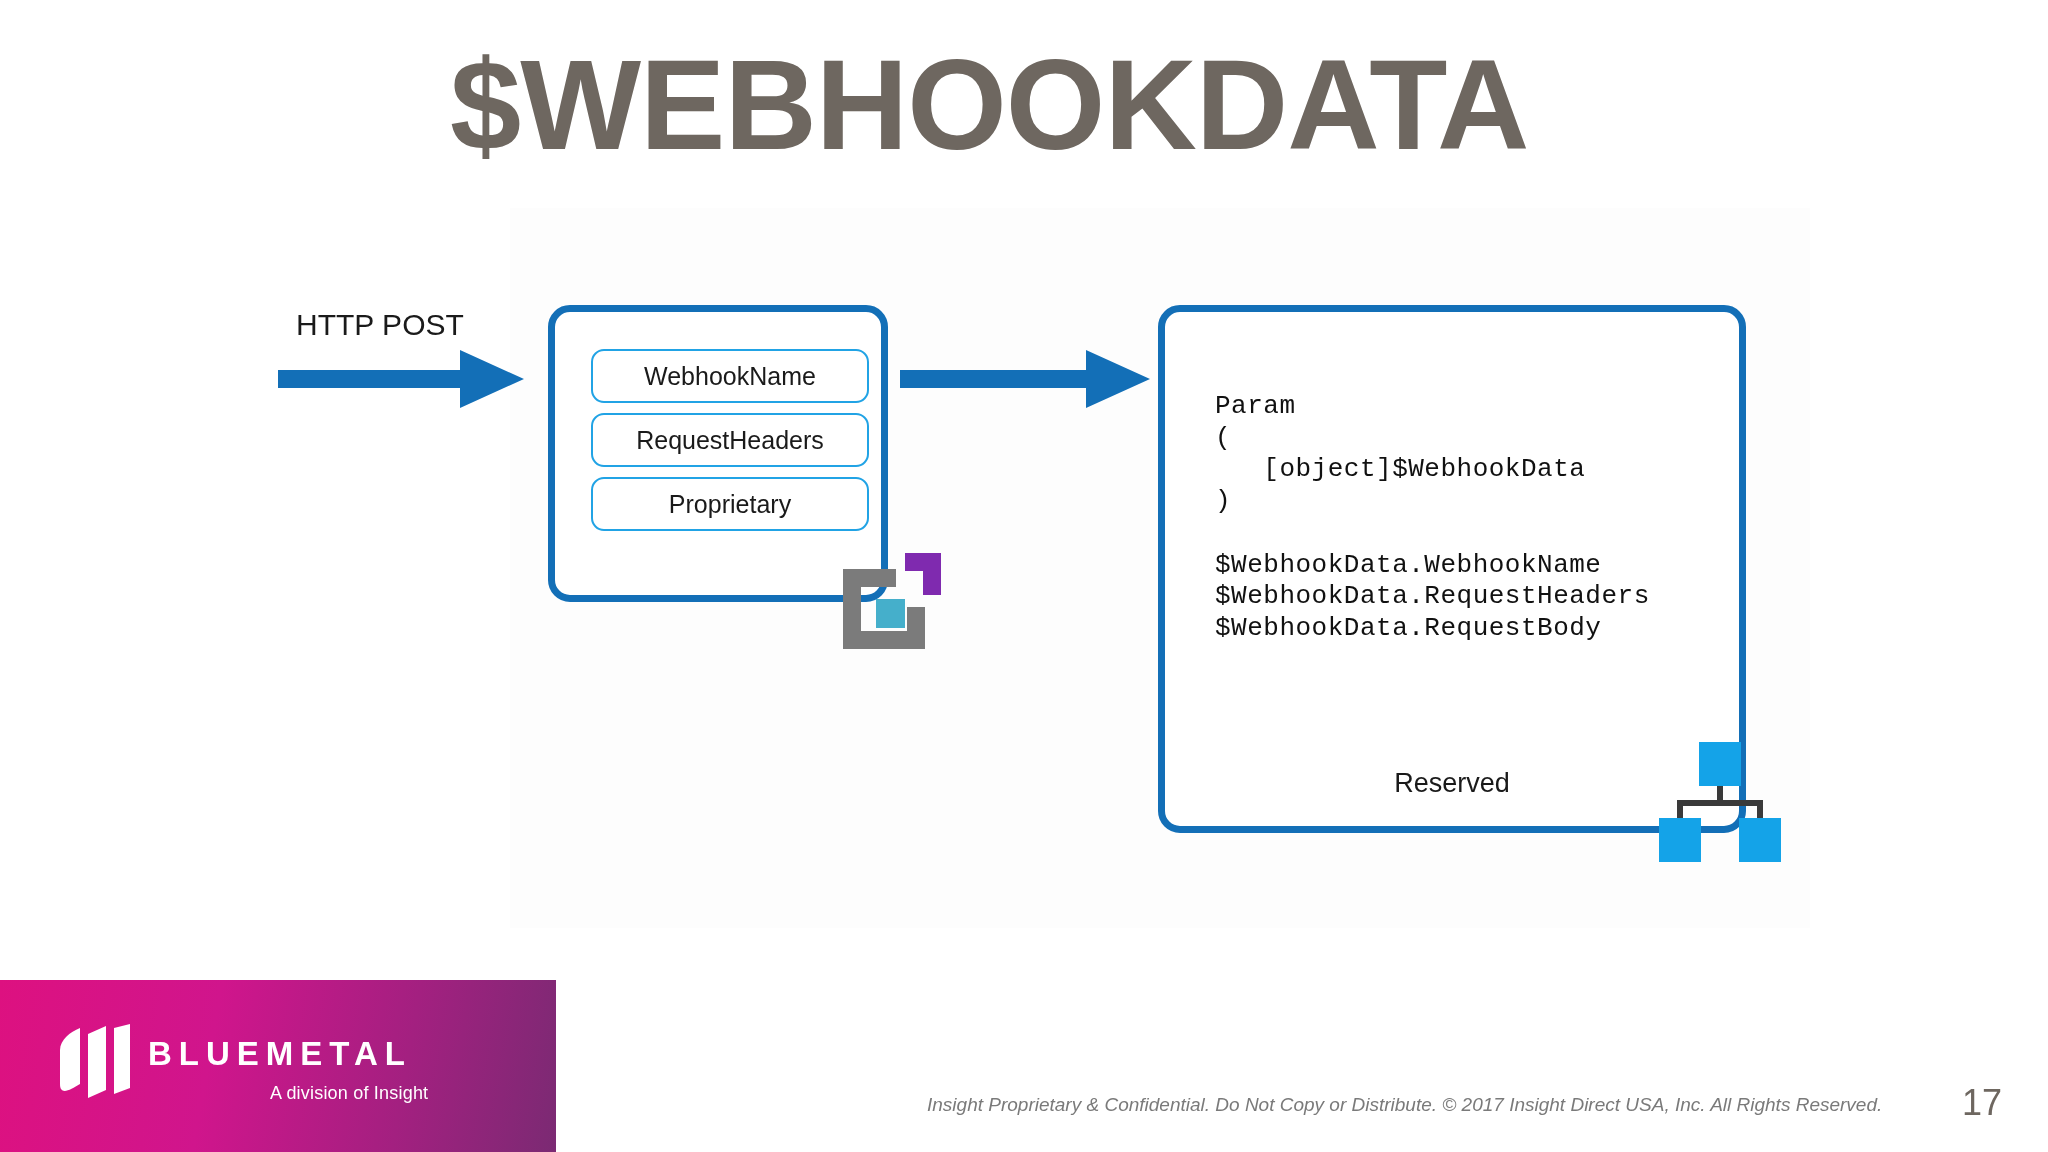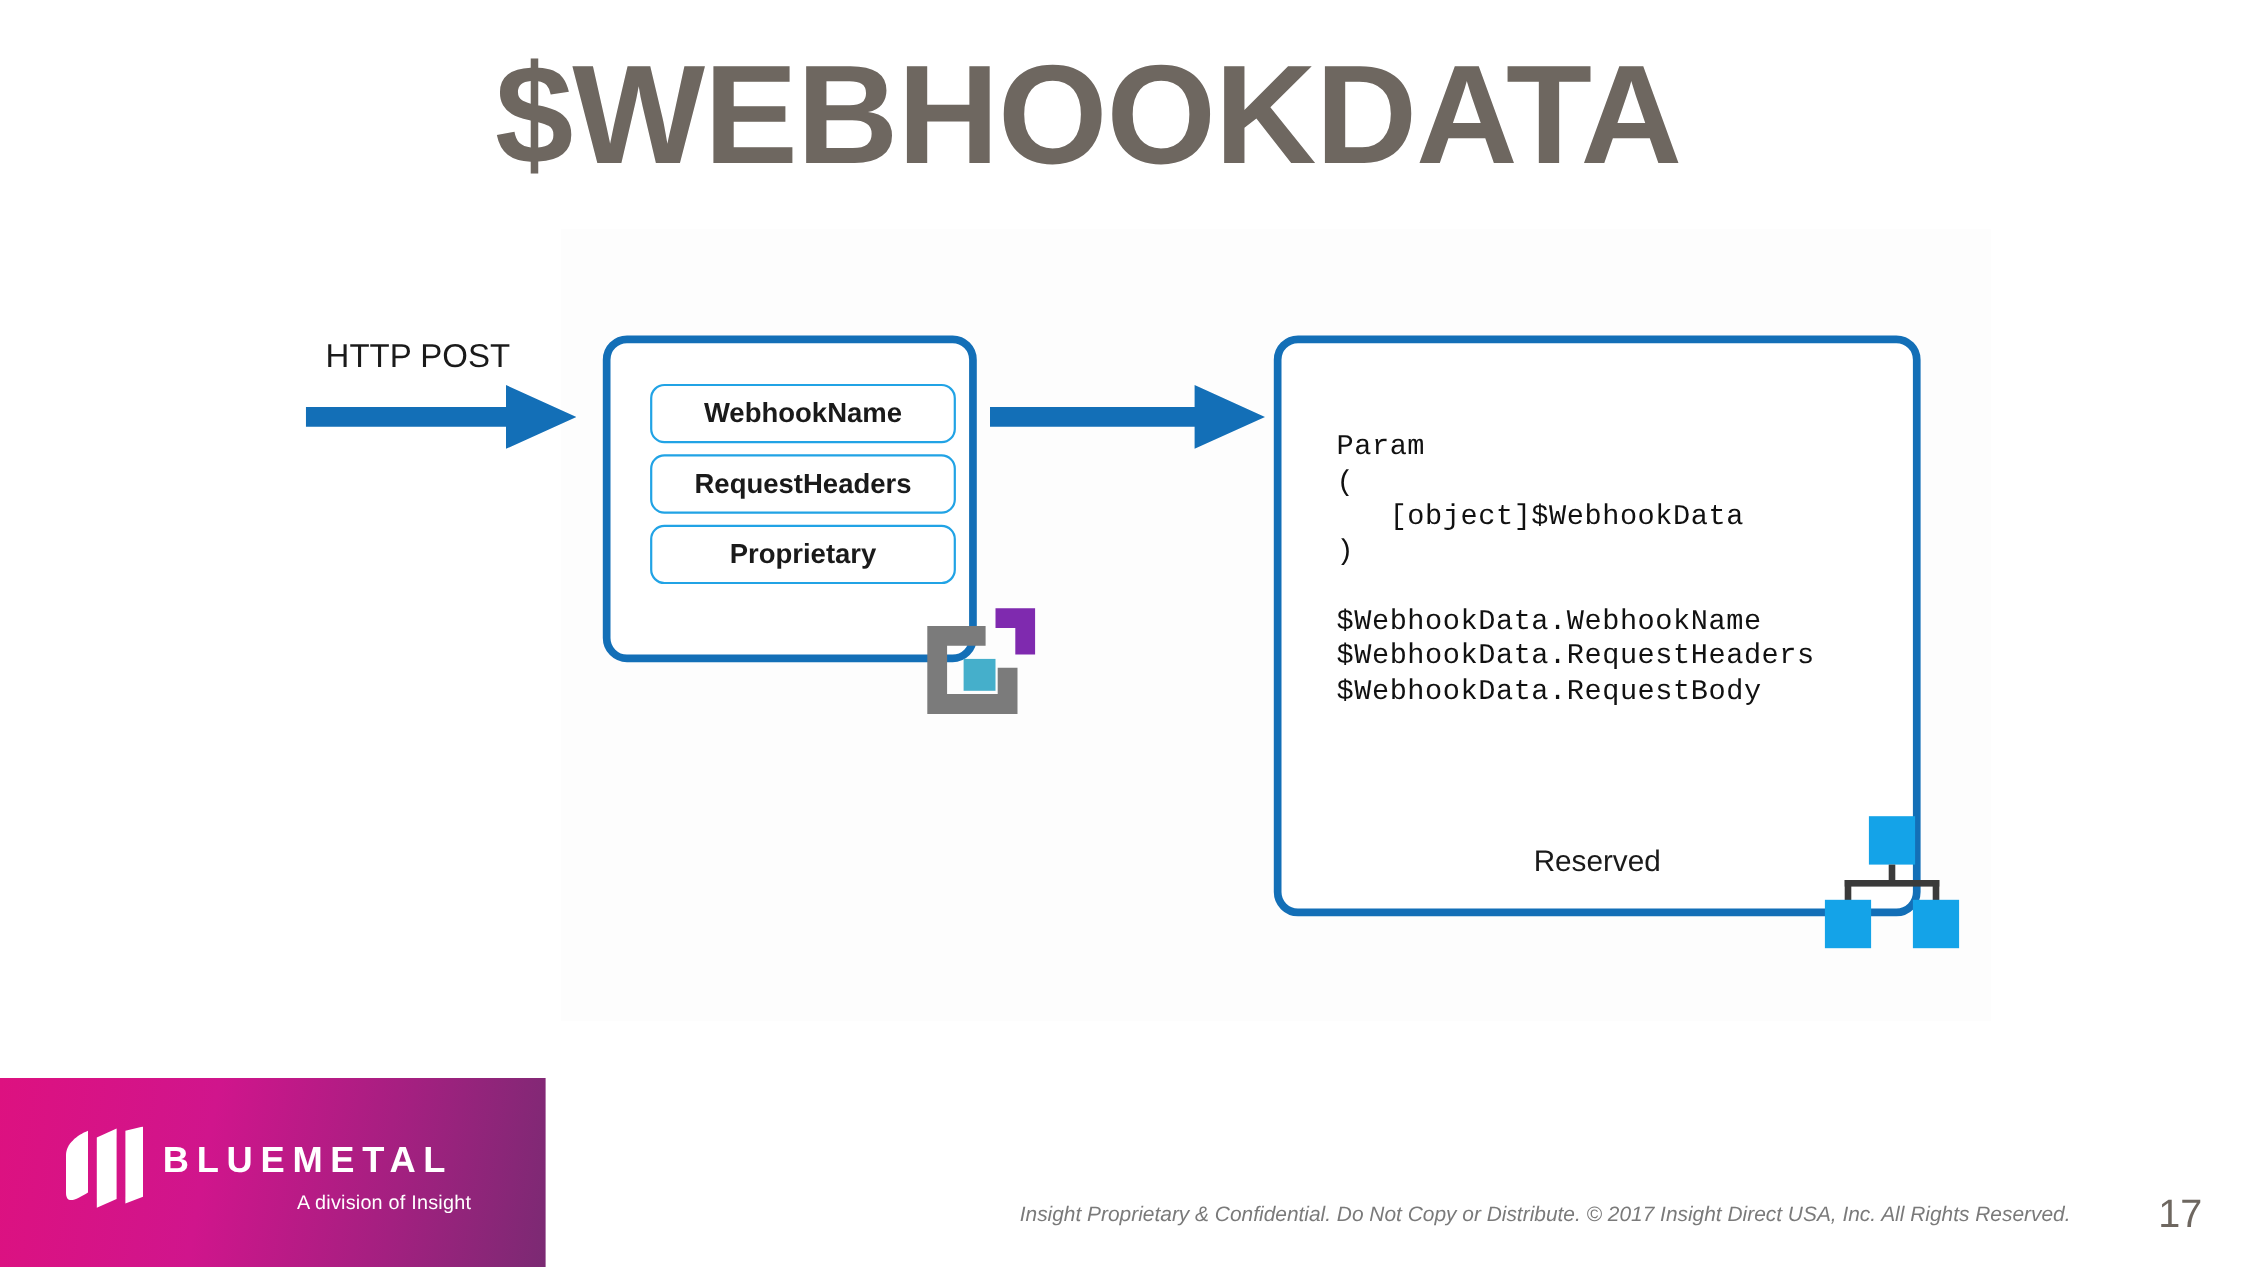--- a/index.html
+++ b/index.html
@@ -81,21 +81,20 @@
   #webhook-box {
     position: absolute;
     left: 548px;
     top: 305px;
     width: 340px;
     height: 297px;
     border: 7px solid #136FB7;
     border-radius: 22px;
     box-sizing: border-box;
     background: #ffffff;
-    font-weight: bold;
   }
 
   .pill-stack {
     position: absolute;
     left: 36px;
     top: 37px;
     width: 278px;
   }
 
   .pill {
@@ -165,21 +164,21 @@
     top: 738px;
     width: 130px;
     height: 128px;
   }
 
   
   #logo-band {
     position: absolute;
     left: 0;
     bottom: 0;
-    width: 496px;
+    width: 556px;
     height: 172px;
     background: linear-gradient(100deg, #DD1180 0%, #D0158C 38%, #A32080 72%, #7B2A73 100%);
     overflow: hidden;
   }
 
   #logo-mark {
     position: absolute;
     left: 58px;
     top: 44px;
     width: 78px;

